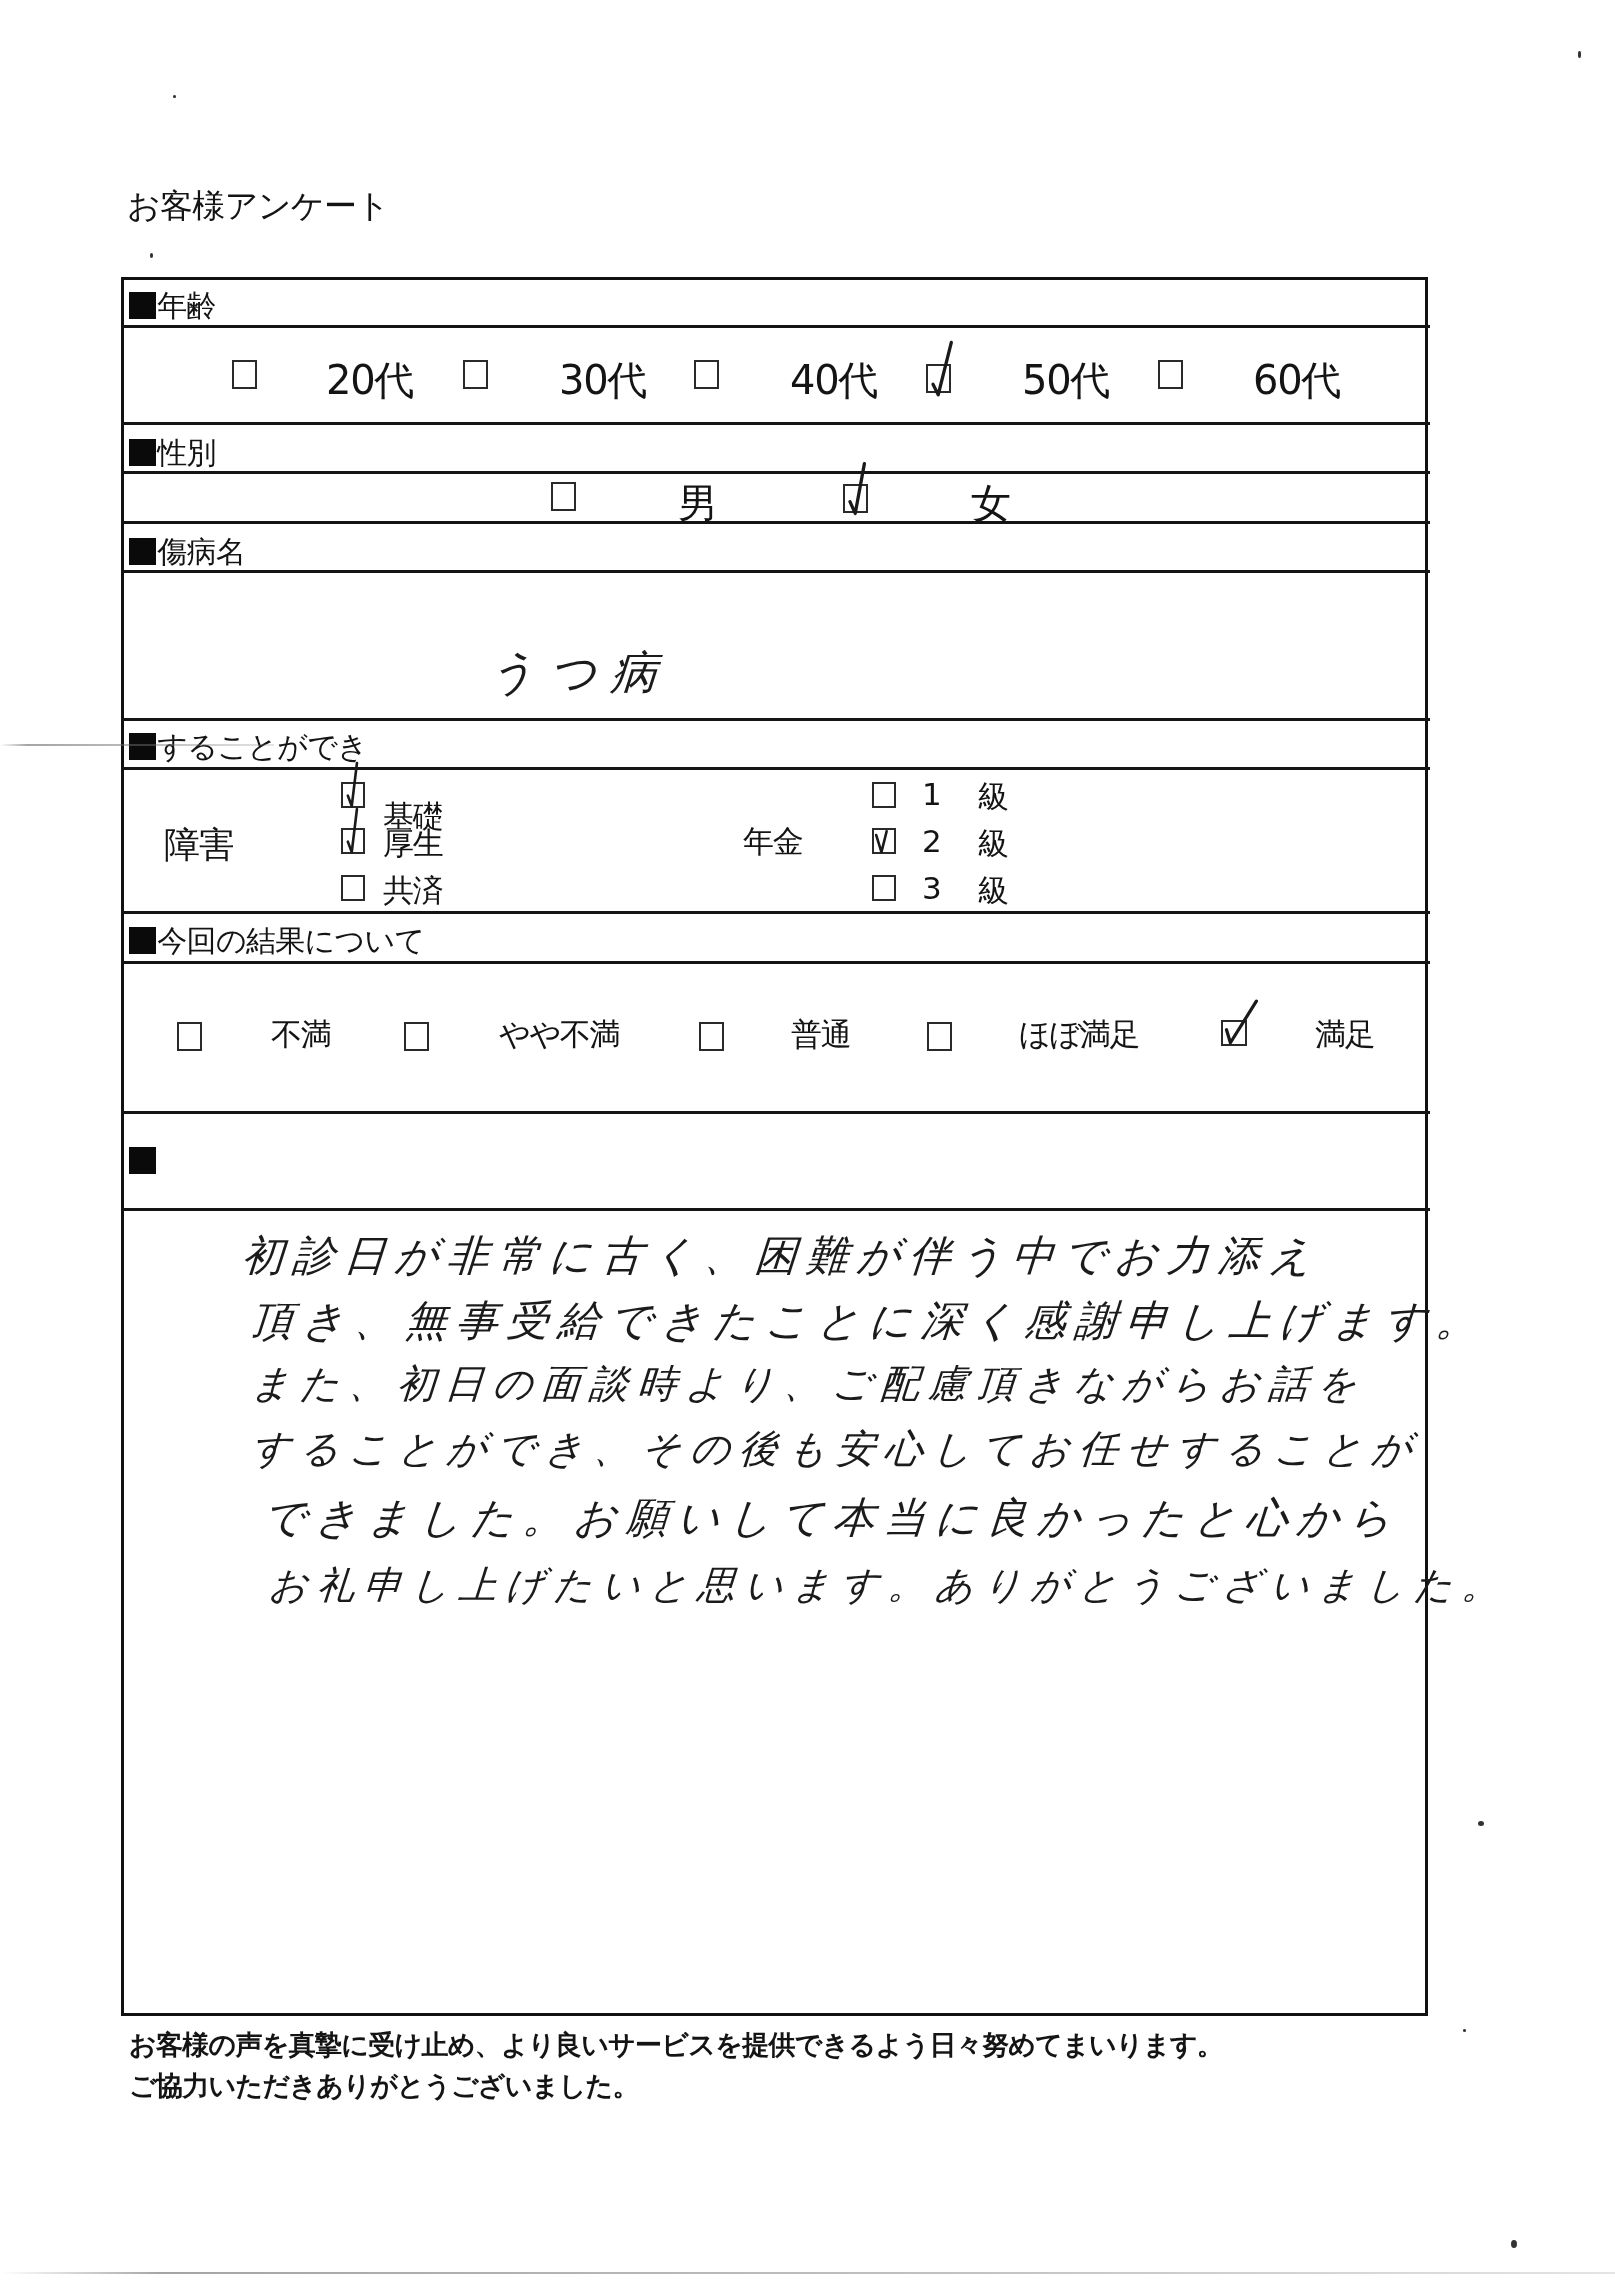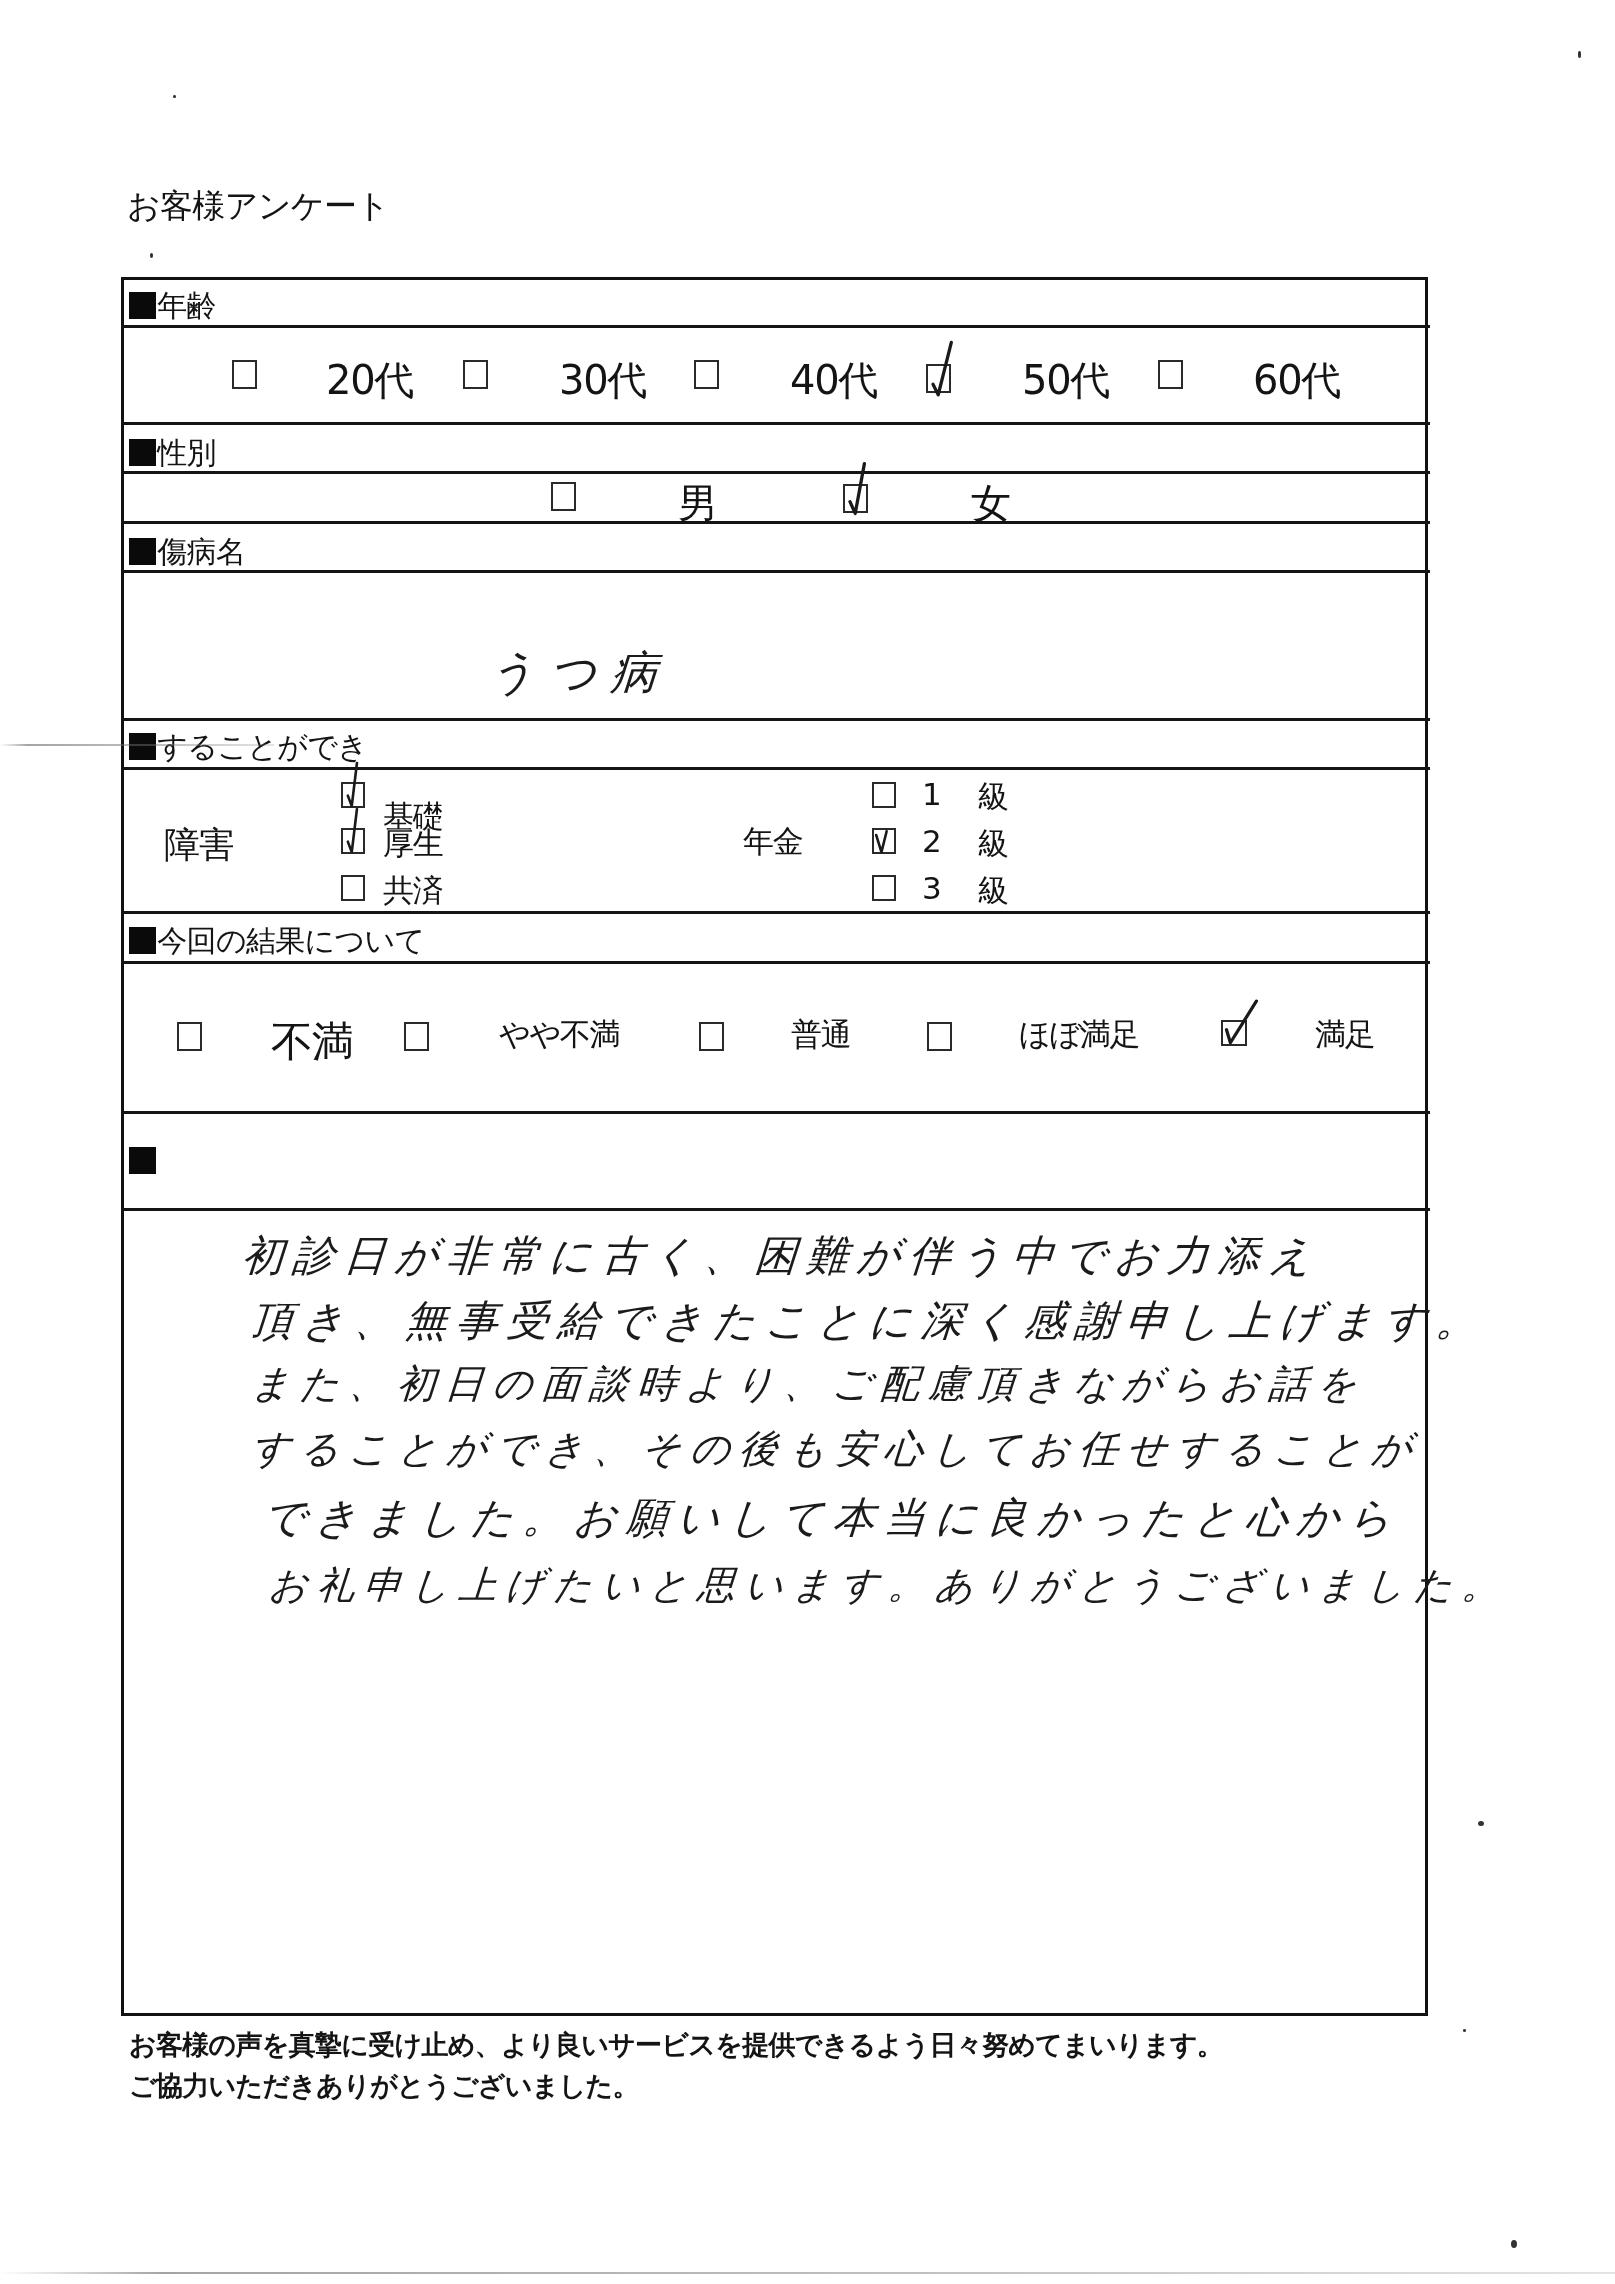--- a/index.html
+++ b/index.html
@@ -122,21 +122,21 @@
 
 <div class="cb" style="left:872px; top:875px; width:23.5px; height:26px;"></div>
 <div class="opt" style="left:922px; top:870px; font-size:31px;">3</div>
 <div class="opt" style="left:978px; top:870px; font-size:31px;">級</div>
 
 <div class="sec-head" style="top:921px">
   <span class="sq"></span><span>今回の結果について</span>
 </div>
 
 <div class="cb" style="left:177px; top:1022px"></div>
-<div class="opt" style="left:271px; top:1014px; font-size:42px;">不満</div>
+<div class="opt" style="left:271px; top:1014px; font-size:31px;">不満</div>
 
 <div class="cb" style="left:404px; top:1022px"></div>
 <div class="opt" style="left:499px; top:1014px; font-size:31px;">やや不満</div>
 
 <div class="cb" style="left:699px; top:1022px"></div>
 <div class="opt" style="left:791px; top:1014px; font-size:31px;">普通</div>
 
 <div class="cb" style="left:927px; top:1022px"></div>
 <div class="opt" style="left:1019px; top:1014px; font-size:31px;">ほぼ満足</div>
 

